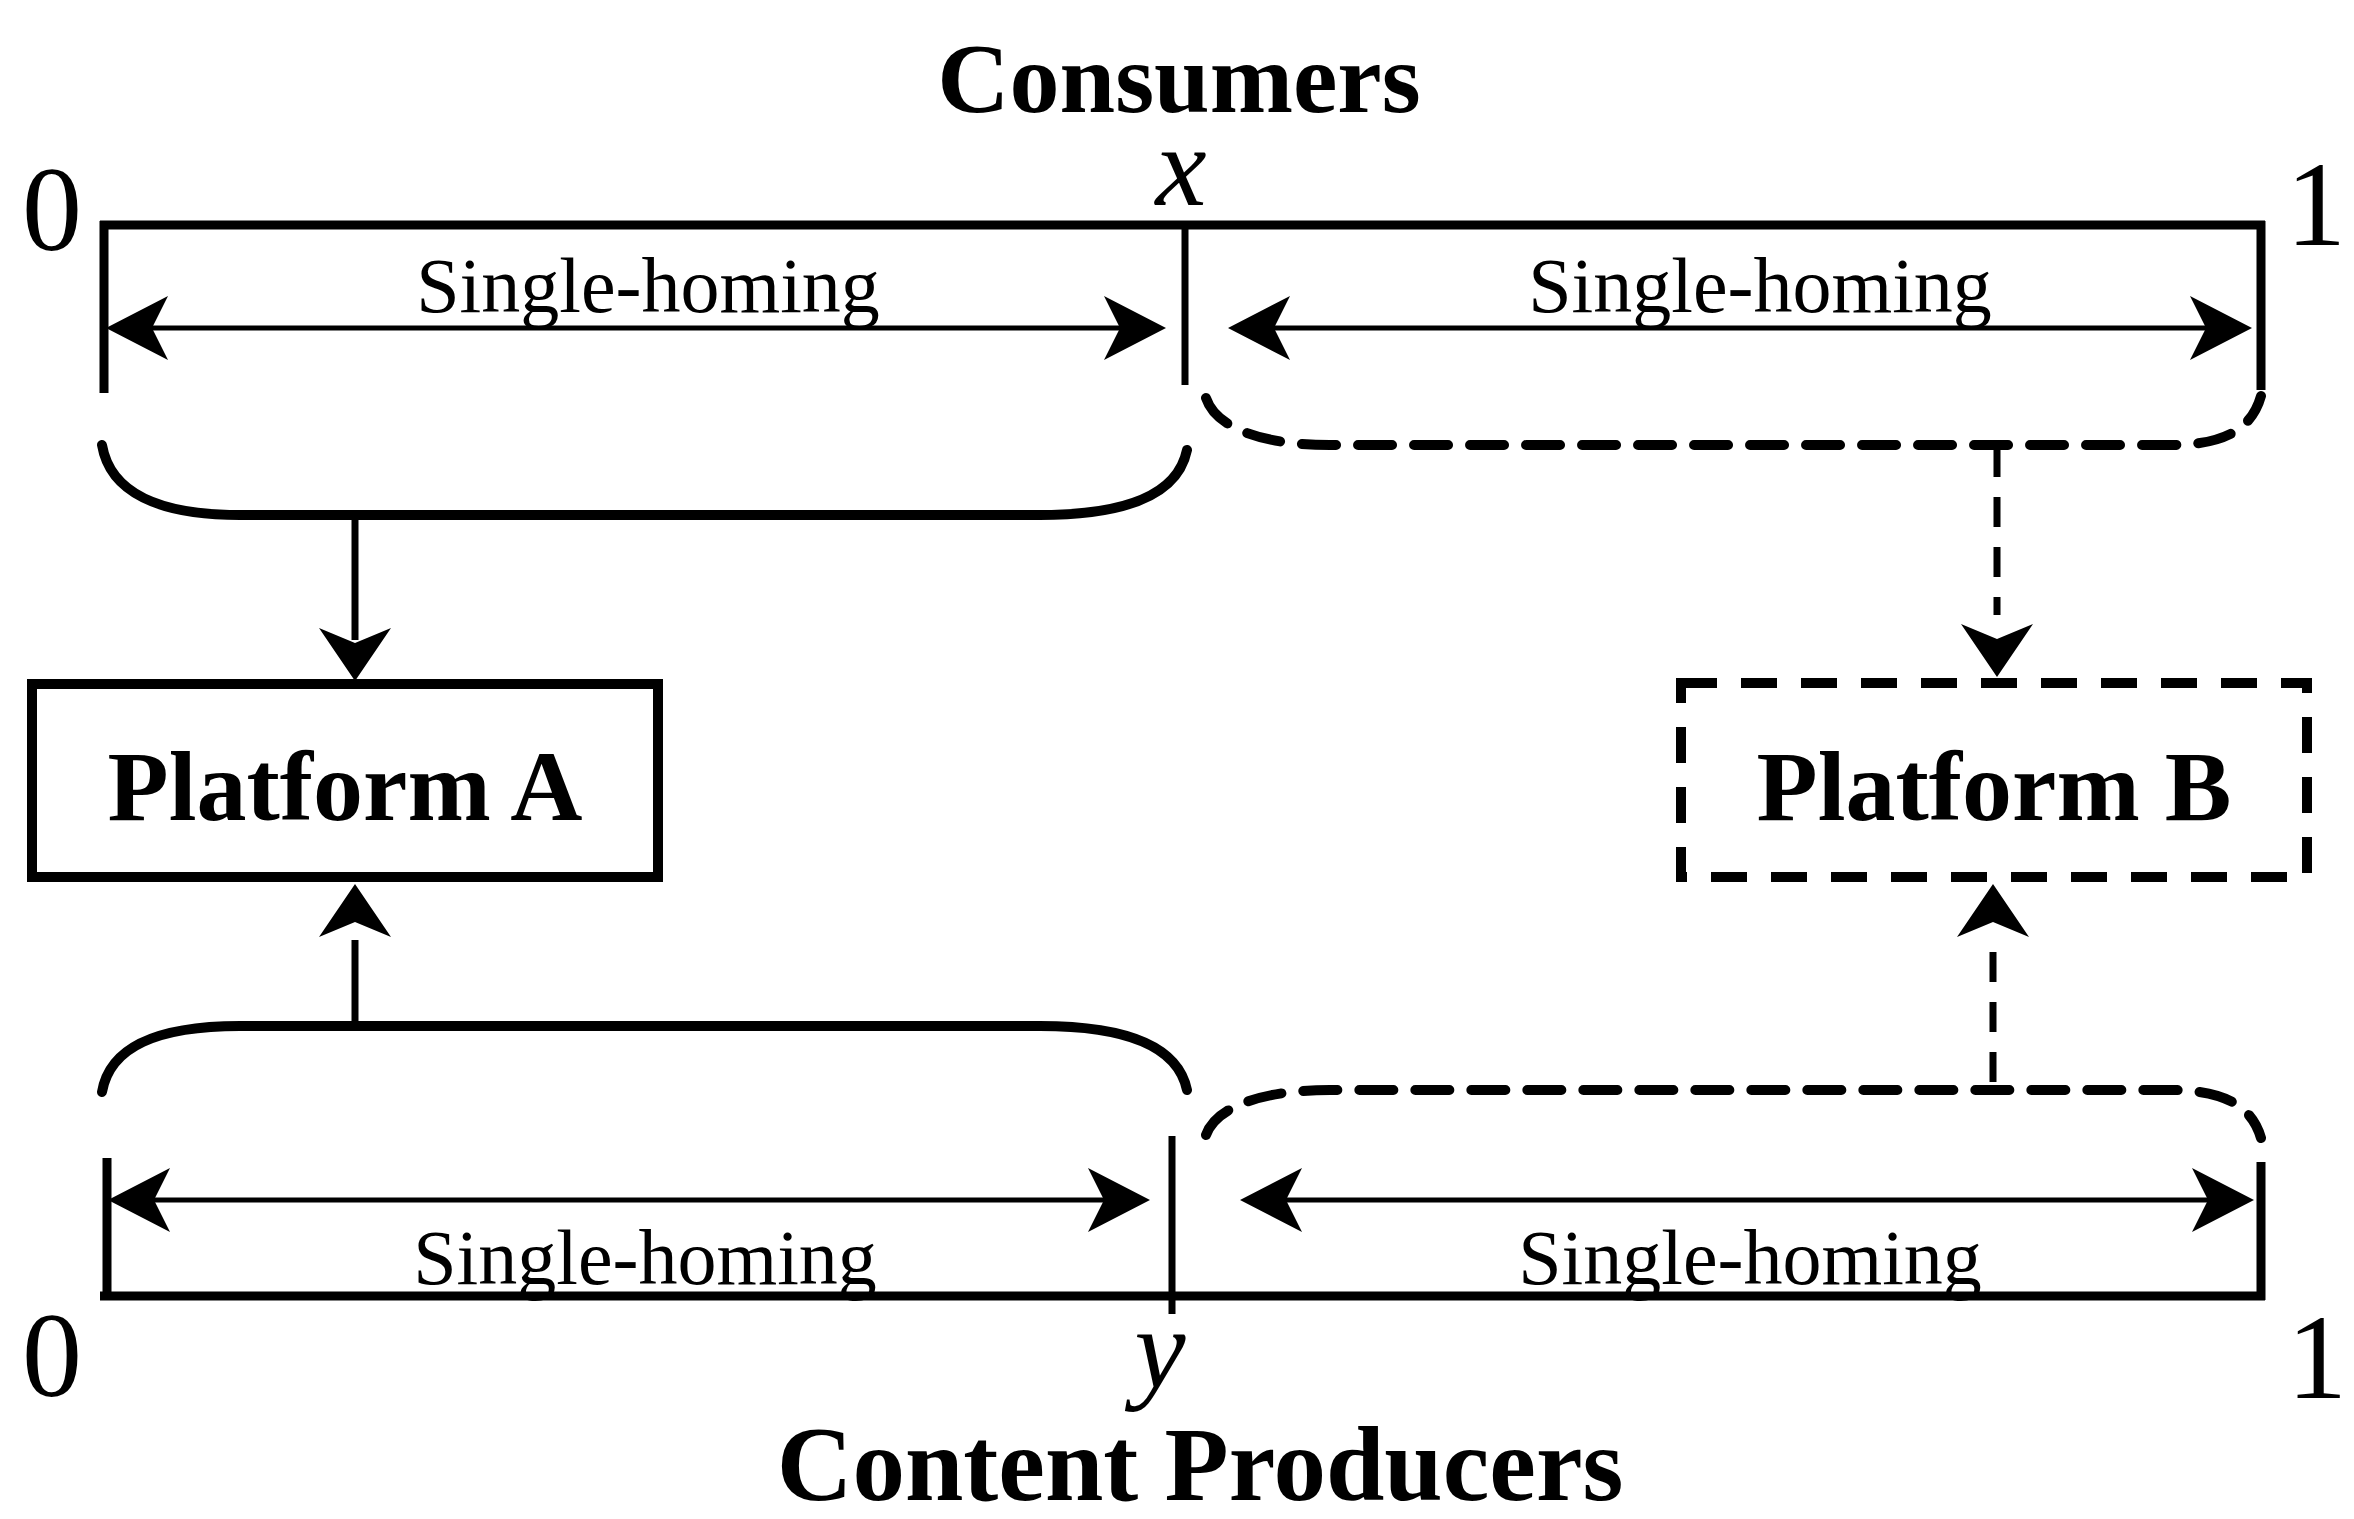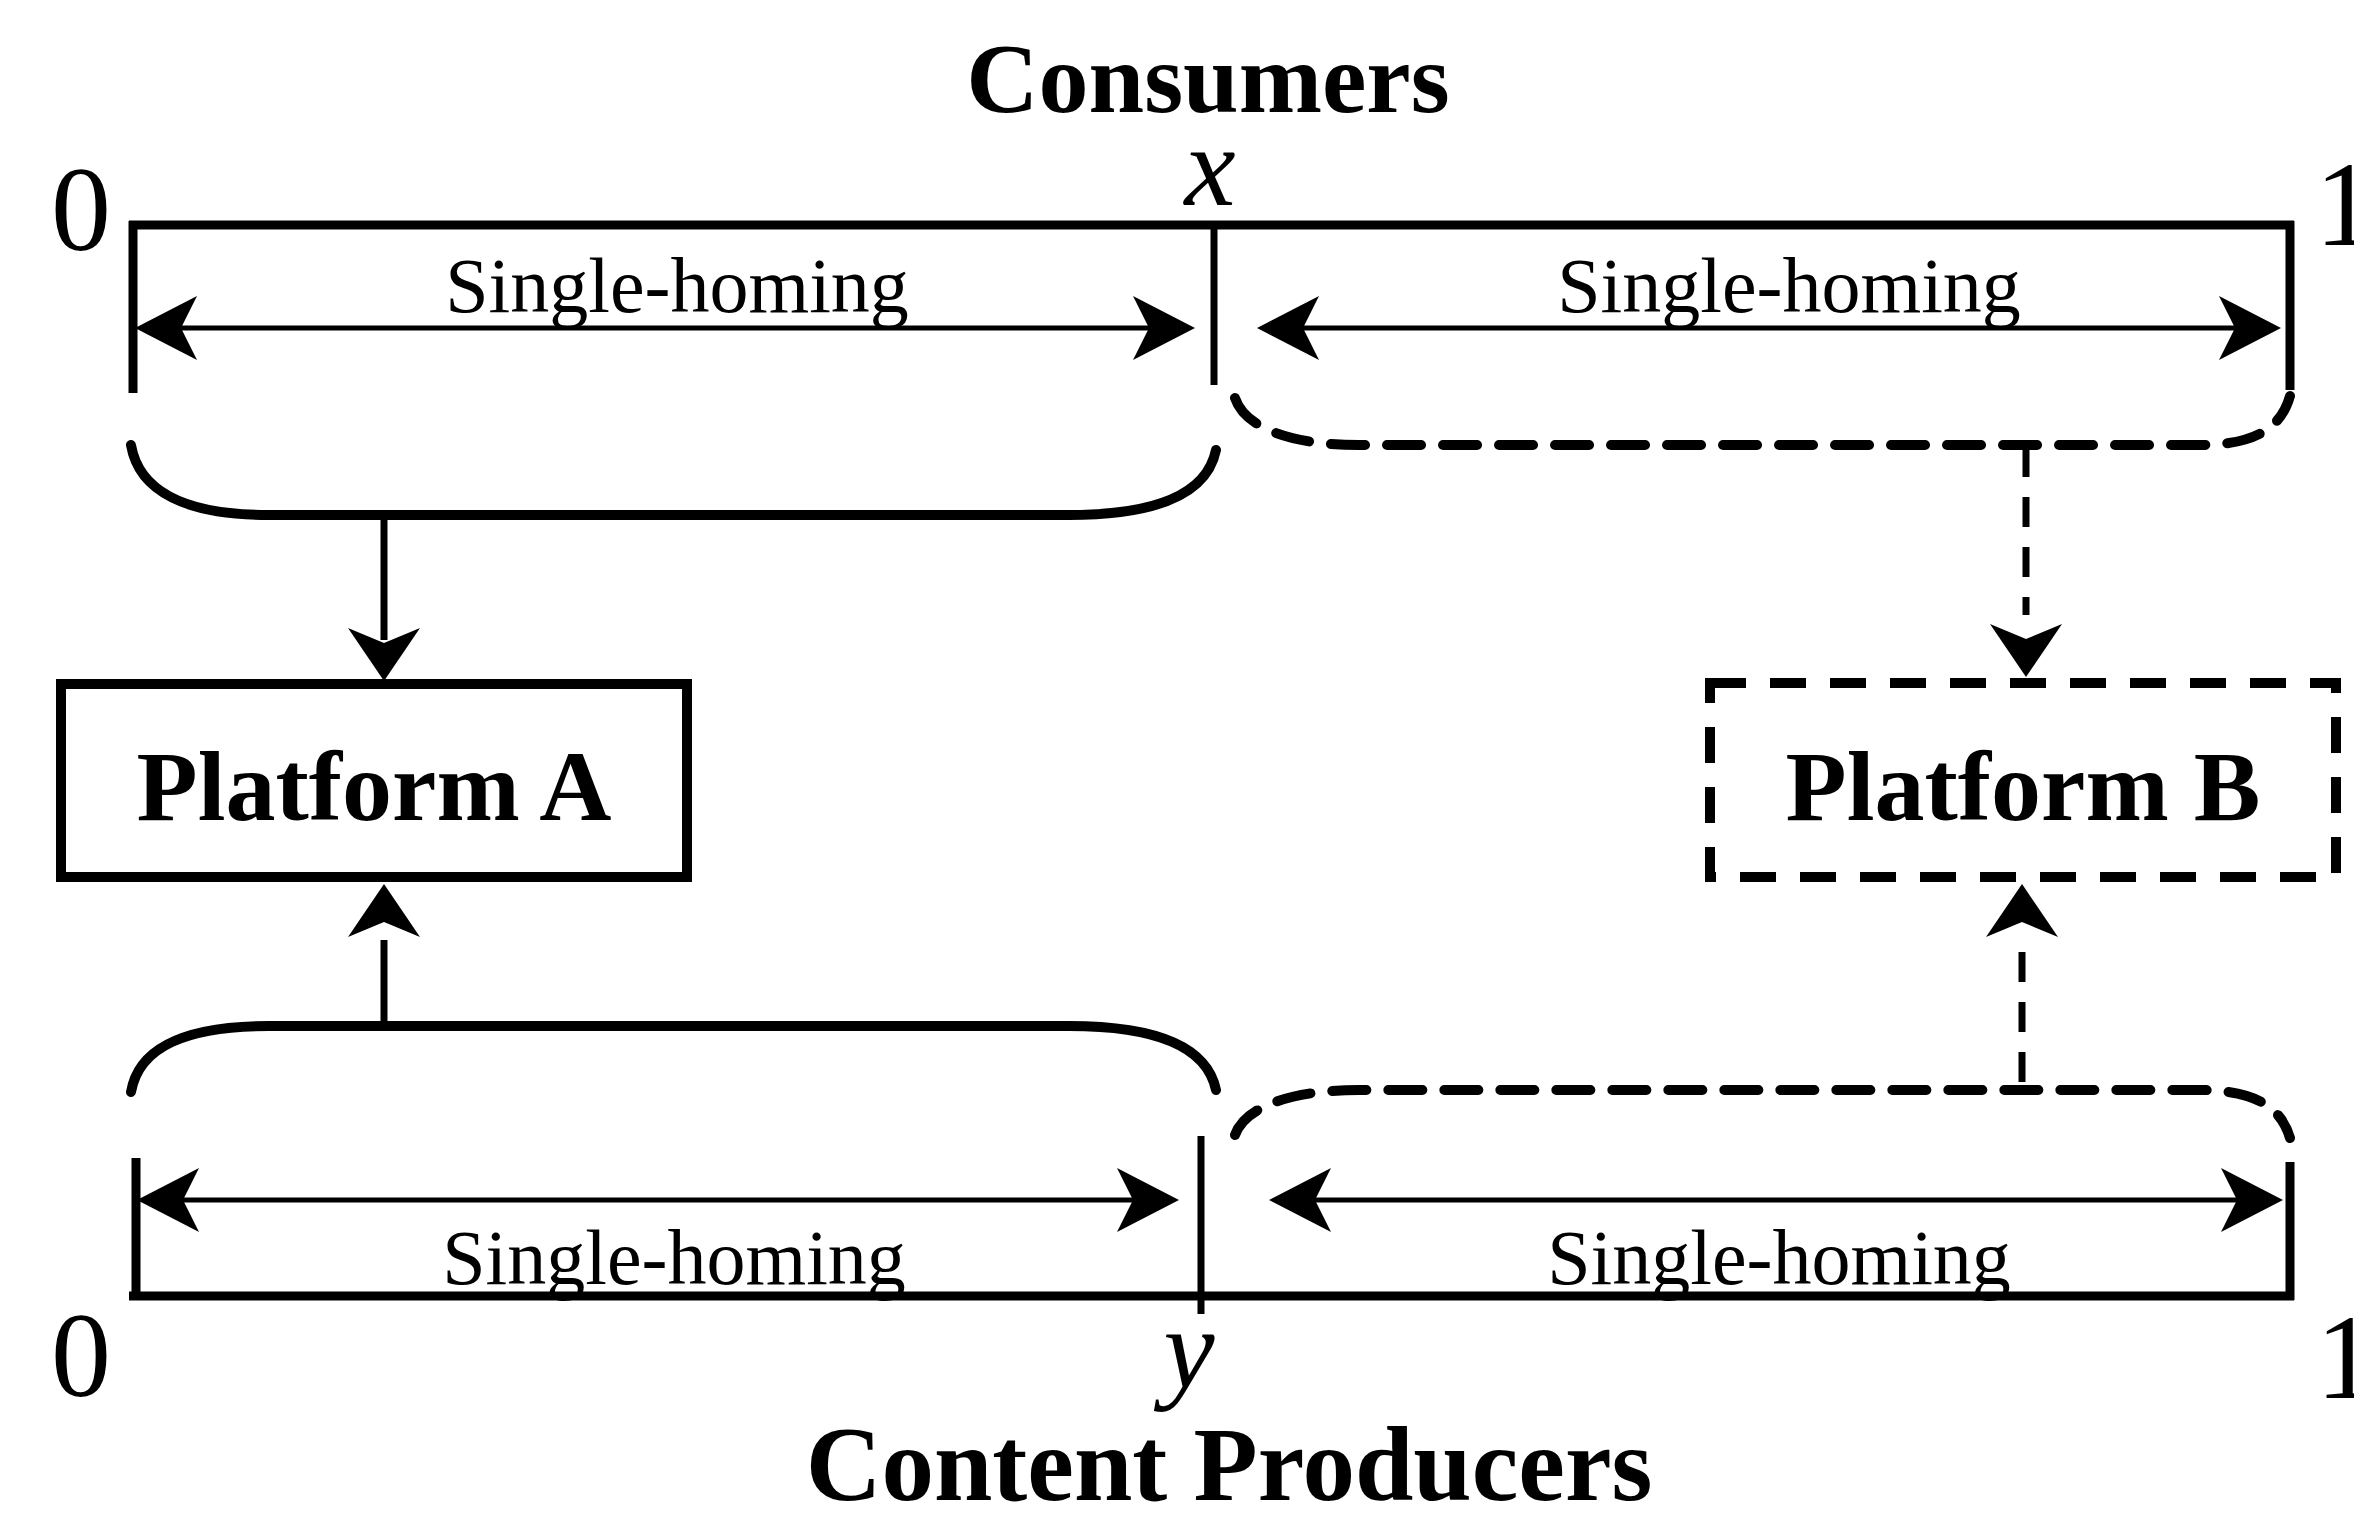--- a/index.html
+++ b/index.html
@@ -5,21 +5,20 @@
   html, body {
     margin: 0;
     padding: 0;
     background: #ffffff;
   }
   .canvas-wrap {
     width: 1936px;
     height: 1519px;
     position: relative;
     background: #ffffff;
-    margin-left: 29px;
   }
   svg { display: block; }
   .stroke {
     stroke: #000000;
     fill: none;
   }
   .fill {
     fill: #000000;
     stroke: none;
   }

